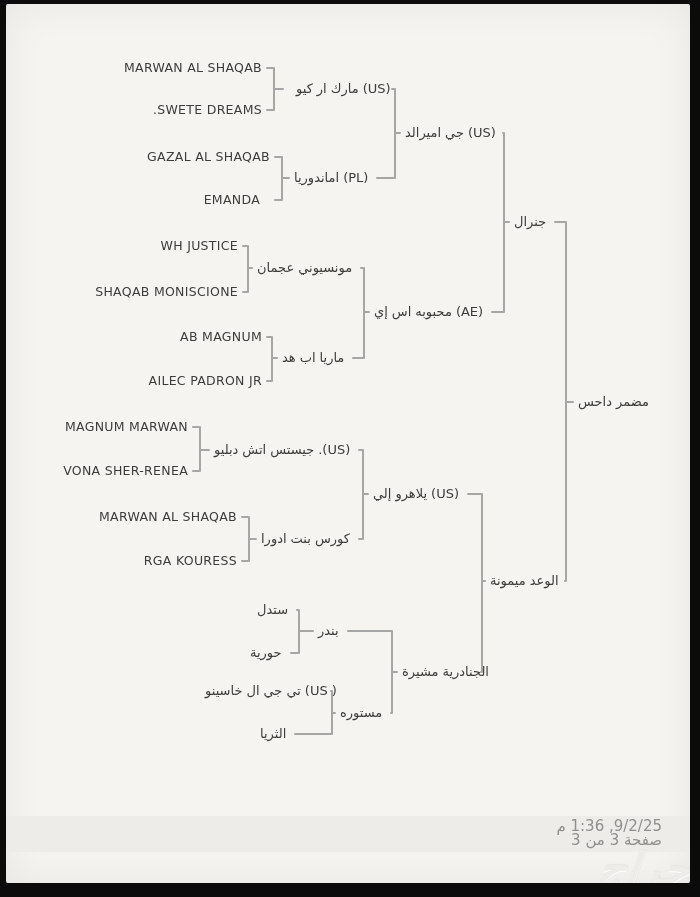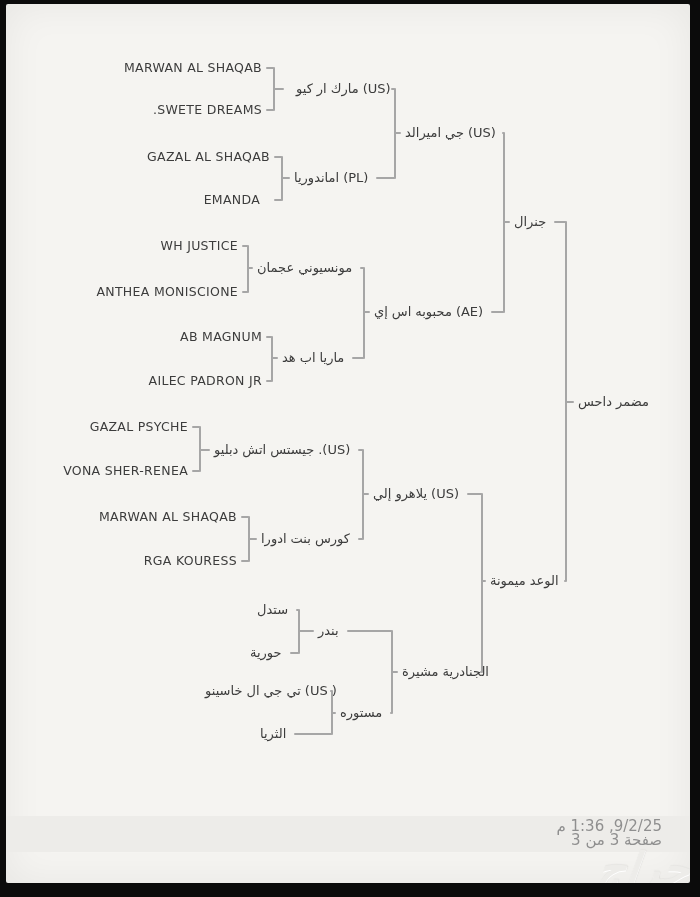--- a/index.html
+++ b/index.html
@@ -51,24 +51,24 @@
   <div class="stage">
 
     <div class="band"></div>
 
     <div class="tree" id="tree">
         <div class="node en" style="top: 59px; right: 438px;">MARWAN AL SHAQAB</div>
         <div class="node en" style="top: 101px; right: 438px;">.SWETE DREAMS</div>
         <div class="node en" style="top: 148px; right: 430px;">GAZAL AL SHAQAB</div>
         <div class="node en" style="top: 191px; right: 440px;">EMANDA</div>
         <div class="node en" style="top: 237px; right: 462px;">WH JUSTICE</div>
-        <div class="node en" style="top: 283px; right: 462px;">ANTHEA MONISCIONE</div>
+        <div class="node en" style="top: 283px; right: 462px;">SHAQAB MONISCIONE</div>
         <div class="node en" style="top: 328px; right: 438px;">AB MAGNUM</div>
         <div class="node en" style="top: 372px; right: 438px;">AILEC PADRON JR</div>
-        <div class="node en" style="top: 418px; right: 512px;">GAZAL PSYCHE</div>
+        <div class="node en" style="top: 418px; right: 512px;">MAGNUM MARWAN</div>
         <div class="node en" style="top: 462px; right: 512px;">VONA SHER-RENEA</div>
         <div class="node en" style="top: 508px; right: 463px;">MARWAN AL SHAQAB</div>
         <div class="node en" style="top: 552px; right: 463px;">RGA KOURESS</div>
         <div class="node ar" style="top: 601px; left: 257px;"><span dir="rtl">ستدل</span></div>
         <div class="node ar" style="top: 644px; left: 250px;"><span dir="rtl">حورية</span></div>
         <div class="node ar" style="top: 682px; left: 205px; text-align: center;"><span dir="rtl">خاسينو</span><span dir="rtl">ال</span><span dir="rtl">جي</span><span dir="rtl">تي</span><span dir="ltr">(US&nbsp;)</span></div>
         <div class="node ar" style="top: 725px; left: 260px;"><span dir="rtl">الثريا</span></div>
         <div class="node ar" style="top: 80px; left: 288px; margin-left: 8px;"><span dir="rtl">كيو</span><span dir="rtl">ار</span><span dir="rtl">مارك</span><span dir="ltr">(US)</span></div>
         <div class="node ar" style="top: 169px; left: 294px;"><span dir="rtl">اماندوريا</span><span dir="ltr">(PL)</span></div>
         <div class="node ar" style="top: 259px; left: 257px;"><span dir="rtl">عجمان</span><span dir="rtl">مونسيوني</span></div>

